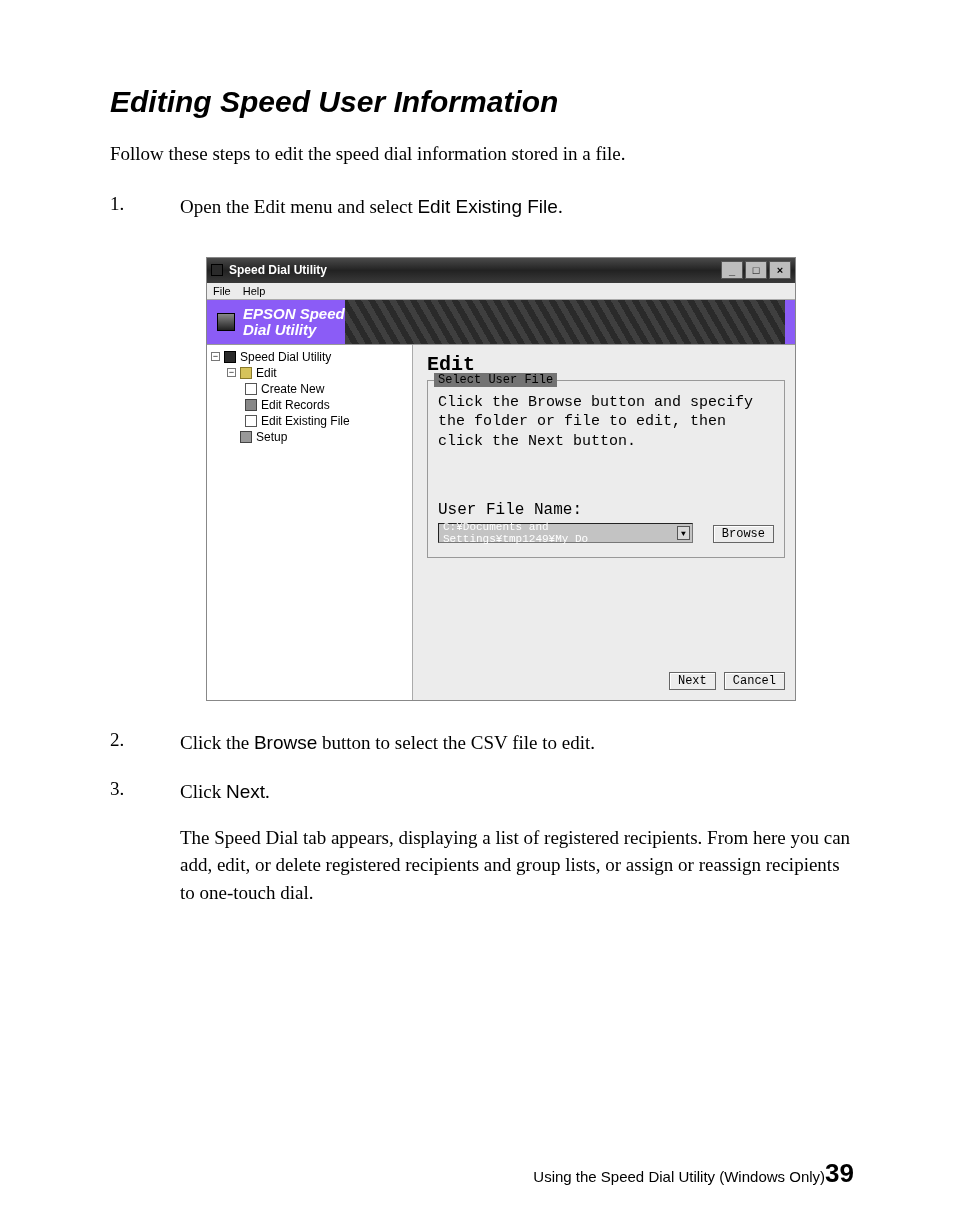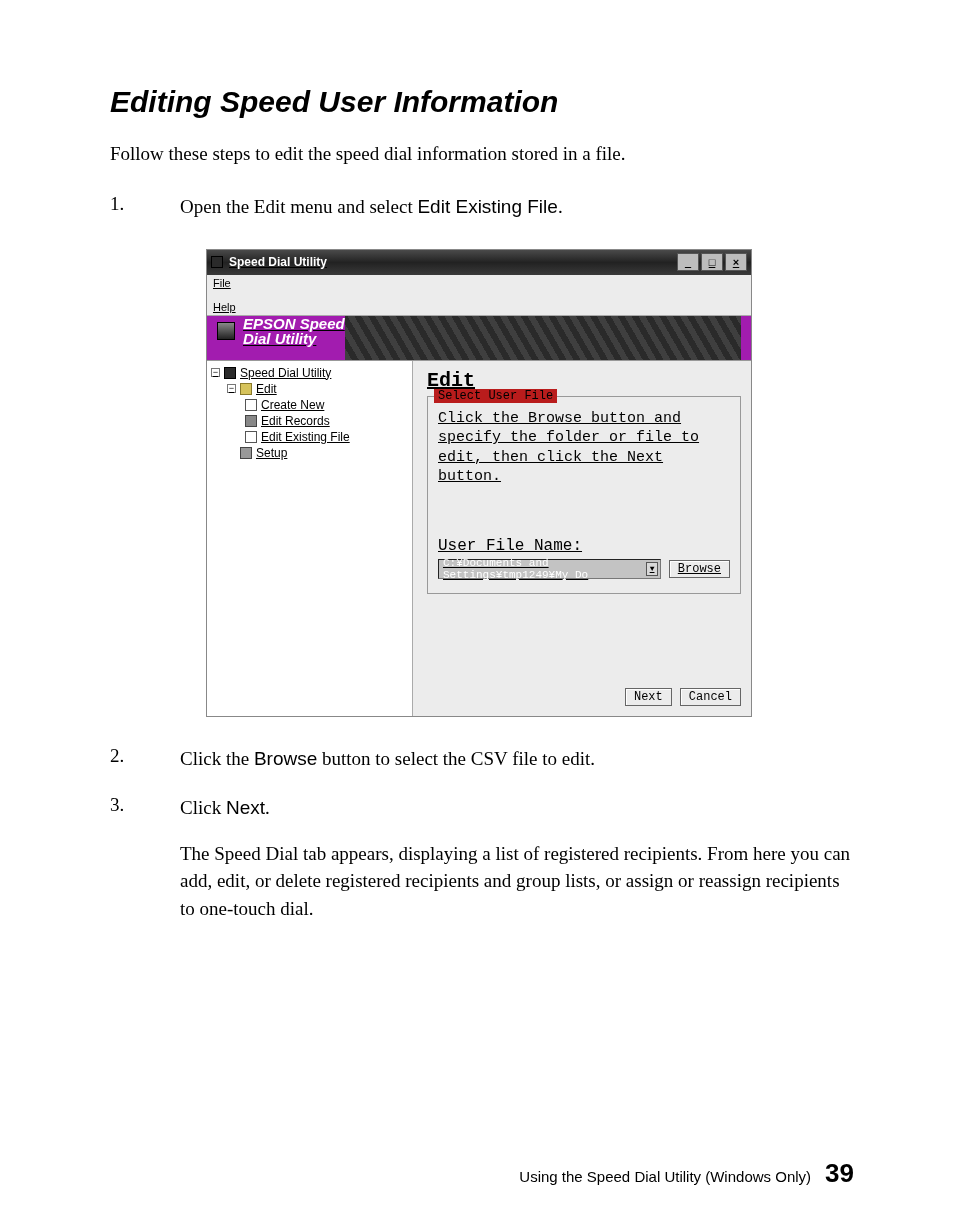--- a/index.html
+++ b/index.html
@@ -36,52 +36,51 @@
 }
 .step-body {
   flex: 1;
   font-size: 19px;
   line-height: 1.45;
   margin-left: 28px;
 }
 .sans { font-family: Arial, Helvetica, sans-serif; }
 
 .screenshot {
-  margin: 28px 0 28px 96px;
-  width: 546px;
+  margin: 36px 0 28px 96px;
+  width: 590px;
   border: 1px solid #888;
   background: #f5f5f5;
   font-family: Tahoma, Arial, sans-serif;
   font-size: 11px;
   color: #000;
-  text-decoration: underline;
 }
 .titlebar {
   display: flex;
   align-items: center;
   justify-content: space-between;
   background: linear-gradient(#4a4a4a,#222,#3a3a3a);
   color: #fff;
   height: 25px;
   padding: 0 4px 0 4px;
 }
 .titlebar-left { display:flex; align-items:center; gap:6px; }
 .title-text { font-weight:bold; font-size:12px; }
 .win-controls { display:flex; gap:2px; }
 .win-btn {
   width:22px; height:18px; background:#bdbdbd; border:1px solid #555;
   display:flex; align-items:center; justify-content:center;
   font-size:11px; font-weight:bold; color:#000;
 }
 .menubar {
   background:#ececec; border-bottom:1px solid #aaa; padding:2px 6px;
-  display:flex; gap:12px;flex-direction:column;
+  display:flex; gap:12px;
 }
 .banner {
-  display:flex; align-items:flex-start; background:#a21caf; height:44px;
+  display:flex; align-items:center; background:#8b5cf6; height:44px;
   color:#fff; padding:0 10px;
 }
 .banner-logo { display:flex; align-items:center; gap:8px; }
 .banner-text { font-weight:bold; font-style:italic; font-size:15px; line-height:1.05; }
 .banner-hatch {
   flex:1; height:100%;
   background: repeating-linear-gradient(60deg,#3f3f3f 0 6px,#2a2a2a 6px 12px);
 }
 .content {
   display:flex; height:356px; border-top:1px solid #999;
@@ -104,41 +103,41 @@
 .right-pane {
   flex:1; background:#ececec; padding:8px 10px 8px 14px; position:relative;
   display:flex; flex-direction:column;
 }
 .edit-title {
   font-family:"Courier New",monospace; font-size:20px; font-weight:bold; margin-bottom:4px;
 }
 .fieldset {
   border:1px solid #999; padding:10px 10px 14px 10px; flex:0 0 auto;
 }
-.fieldset-legend { font-family:"Courier New",monospace; font-size:12px; background:#b91c1c; padding:0 4px; position:relative; top:-18px; left:-4px; display:inline-block; }
+.fieldset-legend { font-family:"Courier New",monospace; font-size:12px; background:#737373; padding:0 4px; position:relative; top:-18px; left:-4px; display:inline-block; }
 .fieldset-inner { margin-top:-12px; }
 .instr { font-family:"Courier New",monospace; font-size:15px; line-height:1.3; margin-bottom:50px; }
 .ufn-label { font-family:"Courier New",monospace; font-size:16px; margin-bottom:4px; }
-.file-row { display:flex; gap:8px; align-items:center; }
+.file-row { display:flex; gap:20px; align-items:flex-end; }
 .file-input {
   flex:1; height:20px; background:#c3c3c3; border:1px inset #777;
   font-family:"Courier New",monospace; font-size:11px; color:#fff;
   display:flex; align-items:center; justify-content:space-between; padding:0 2px 0 4px;
 }
 .file-input-arrow { width:14px; height:14px; background:#d8d8d8; border:1px solid #555; display:flex; align-items:center; justify-content:center; font-size:8px; color:#000; }
 .browse-btn, .bottom-btn {
   font-family:"Courier New",monospace; font-size:12px; padding:1px 8px;
   background:#ececec; border:1px solid #666; box-shadow:1px 1px 0 #fff inset;
 }
 .bottom-btns {
   position:absolute; bottom:10px; right:10px; display:flex; gap:8px;
 }
 .footer {
   position:absolute; bottom:38px; right:100px; left:110px;
-  display:flex; justify-content:flex-end; align-items:baseline; gap:14px;
+  display:flex; justify-content:flex-end; align-items:baseline; gap:0;
   font-family:Arial,Helvetica,sans-serif;
 }
 .footer-text { font-size:15px; }
 .footer-page { font-size:26px; font-weight:bold; }
 </style>
 </head>
 <body>
 
 <div class="page">
   <h1 class="heading">Editing Speed User Information</h1>

